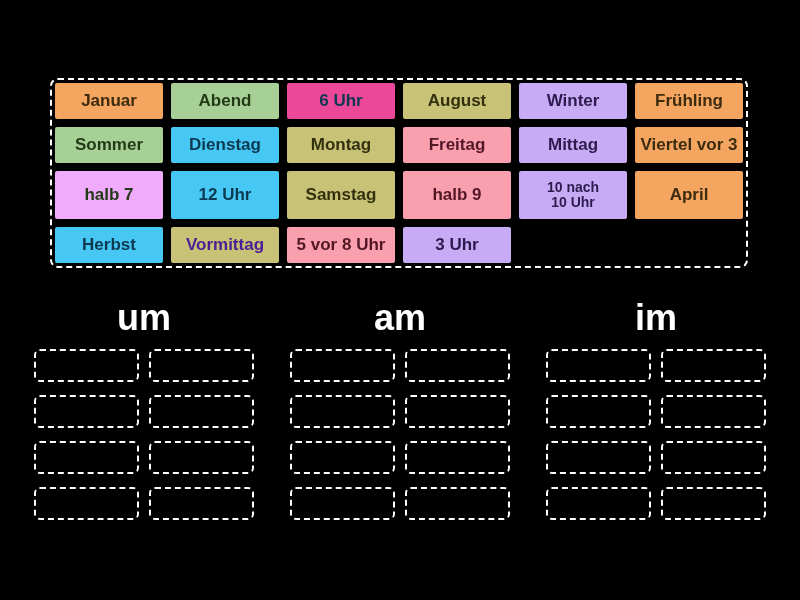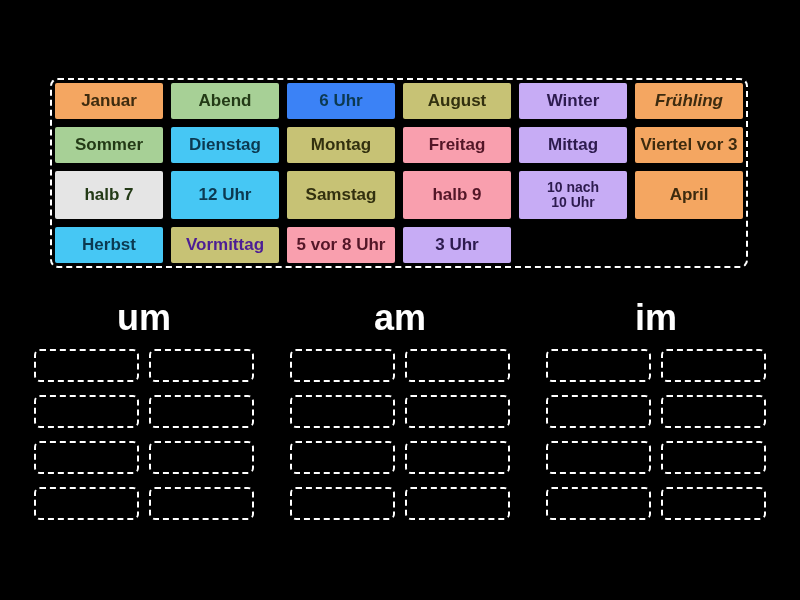--- a/index.html
+++ b/index.html
@@ -94,51 +94,51 @@
 
 <div class="stage">
   <div class="pool">
     <div class="pool-grid" id="tile-grid">
         <div class="tile" style="background: rgb(244, 166, 97); color: rgb(61, 43, 15);">
           <span class="tile-label">Januar</span>
         </div>
         <div class="tile" style="background: rgb(167, 208, 150); color: rgb(35, 58, 22);">
           <span class="tile-label">Abend</span>
         </div>
-        <div class="tile" style="background: #3b82f6; color: rgb(12, 57, 80);">
+        <div class="tile" style="background: #ec4899; color: rgb(12, 57, 80);">
           <span class="tile-label">6 Uhr</span>
         </div>
         <div class="tile" style="background: rgb(199, 194, 117); color: rgb(50, 48, 15);">
           <span class="tile-label">August</span>
         </div>
         <div class="tile" style="background: rgb(199, 172, 245); color: rgb(45, 27, 78);">
           <span class="tile-label">Winter</span>
         </div>
-        <div class="tile" style="background: rgb(244, 166, 97); color: rgb(61, 43, 15); font-style: italic;">
+        <div class="tile" style="background: rgb(244, 166, 97); color: rgb(61, 43, 15);">
           <span class="tile-label">Frühling</span>
         </div>
         <div class="tile" style="background: rgb(167, 208, 150); color: rgb(35, 58, 22); justify-content: center;">
           <span class="tile-label">Sommer</span>
         </div>
         <div class="tile" style="background: rgb(70, 199, 244); color: rgb(12, 57, 80);">
           <span class="tile-label">Dienstag</span>
         </div>
         <div class="tile" style="background: rgb(199, 194, 117); color: rgb(50, 48, 15);">
           <span class="tile-label">Montag</span>
         </div>
         <div class="tile" style="background: rgb(249, 159, 174); color: rgb(83, 22, 39);">
           <span class="tile-label">Freitag</span>
         </div>
         <div class="tile" style="background: rgb(199, 172, 245); color: rgb(45, 27, 78);">
           <span class="tile-label">Mittag</span>
         </div>
         <div class="tile" style="background: rgb(244, 166, 97); color: rgb(61, 43, 15);">
           <span class="tile-label">Viertel vor 3</span>
         </div>
-        <div class="tile" style="background: #e5e5e5; color: rgb(35, 58, 22);">
+        <div class="tile" style="background: #f0abfc; color: rgb(35, 58, 22);">
           <span class="tile-label">halb 7</span>
         </div>
         <div class="tile" style="background: rgb(70, 199, 244); color: rgb(12, 57, 80);">
           <span class="tile-label">12 Uhr</span>
         </div>
         <div class="tile" style="background: rgb(199, 194, 117); color: rgb(50, 48, 15);">
           <span class="tile-label">Samstag</span>
         </div>
         <div class="tile" style="background: rgb(249, 159, 174); color: rgb(83, 22, 39);">
           <span class="tile-label">halb 9</span>

